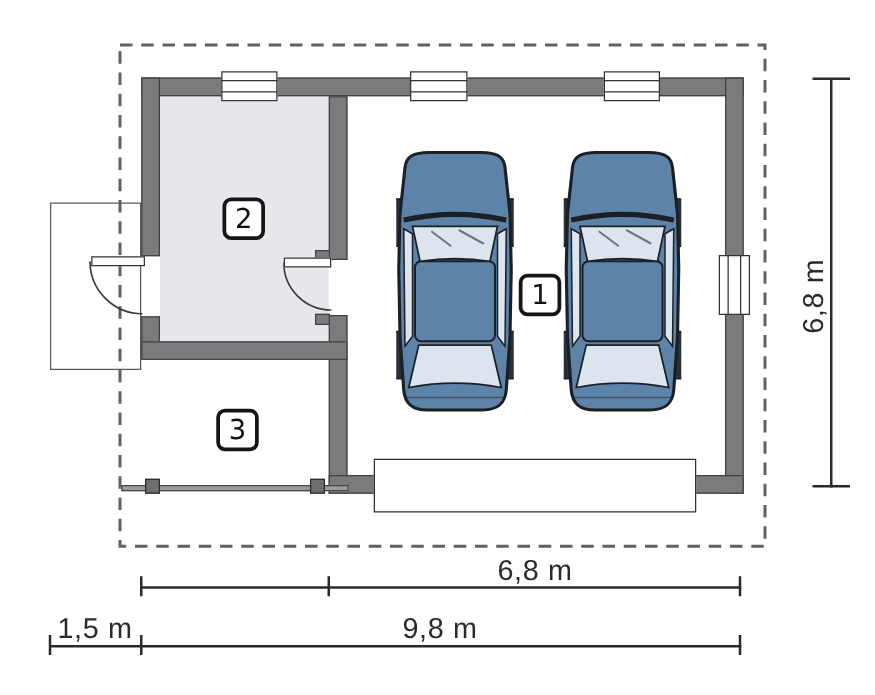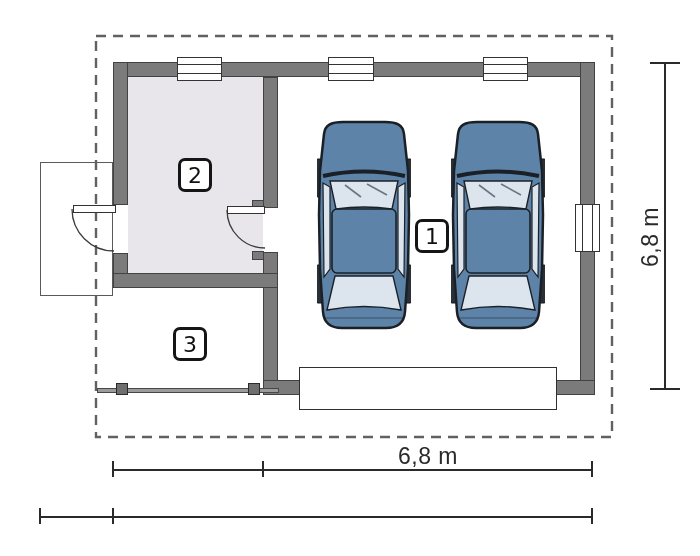--- a/index.html
+++ b/index.html
@@ -172,14 +172,16 @@
   <div class="dim-line" style="left:113px; top:469px; width:480px; height:2px"></div>
   <div class="tick-v" style="left:112px; top:461px"></div>
   <div class="tick-v" style="left:262px; top:461px"></div>
   <div class="tick-v" style="left:591px; top:461px"></div>
   <div class="dim-text" style="left:368px; top:444px; width:120px">6,8 m</div>
 
   <div class="dim-line" style="left:40px; top:516px; width:553px; height:2px"></div>
   <div class="tick-v" style="left:39px;  top:508px"></div>
   <div class="tick-v" style="left:112px; top:508px"></div>
   <div class="tick-v" style="left:591px; top:508px"></div>
+  <div class="dim-text" style="left:16px; top:490px; width:120px">1,5 m</div>
+  <div class="dim-text" style="left:292px; top:490px; width:120px">9,8 m</div>
 
 </div>
 
 </body></html>

